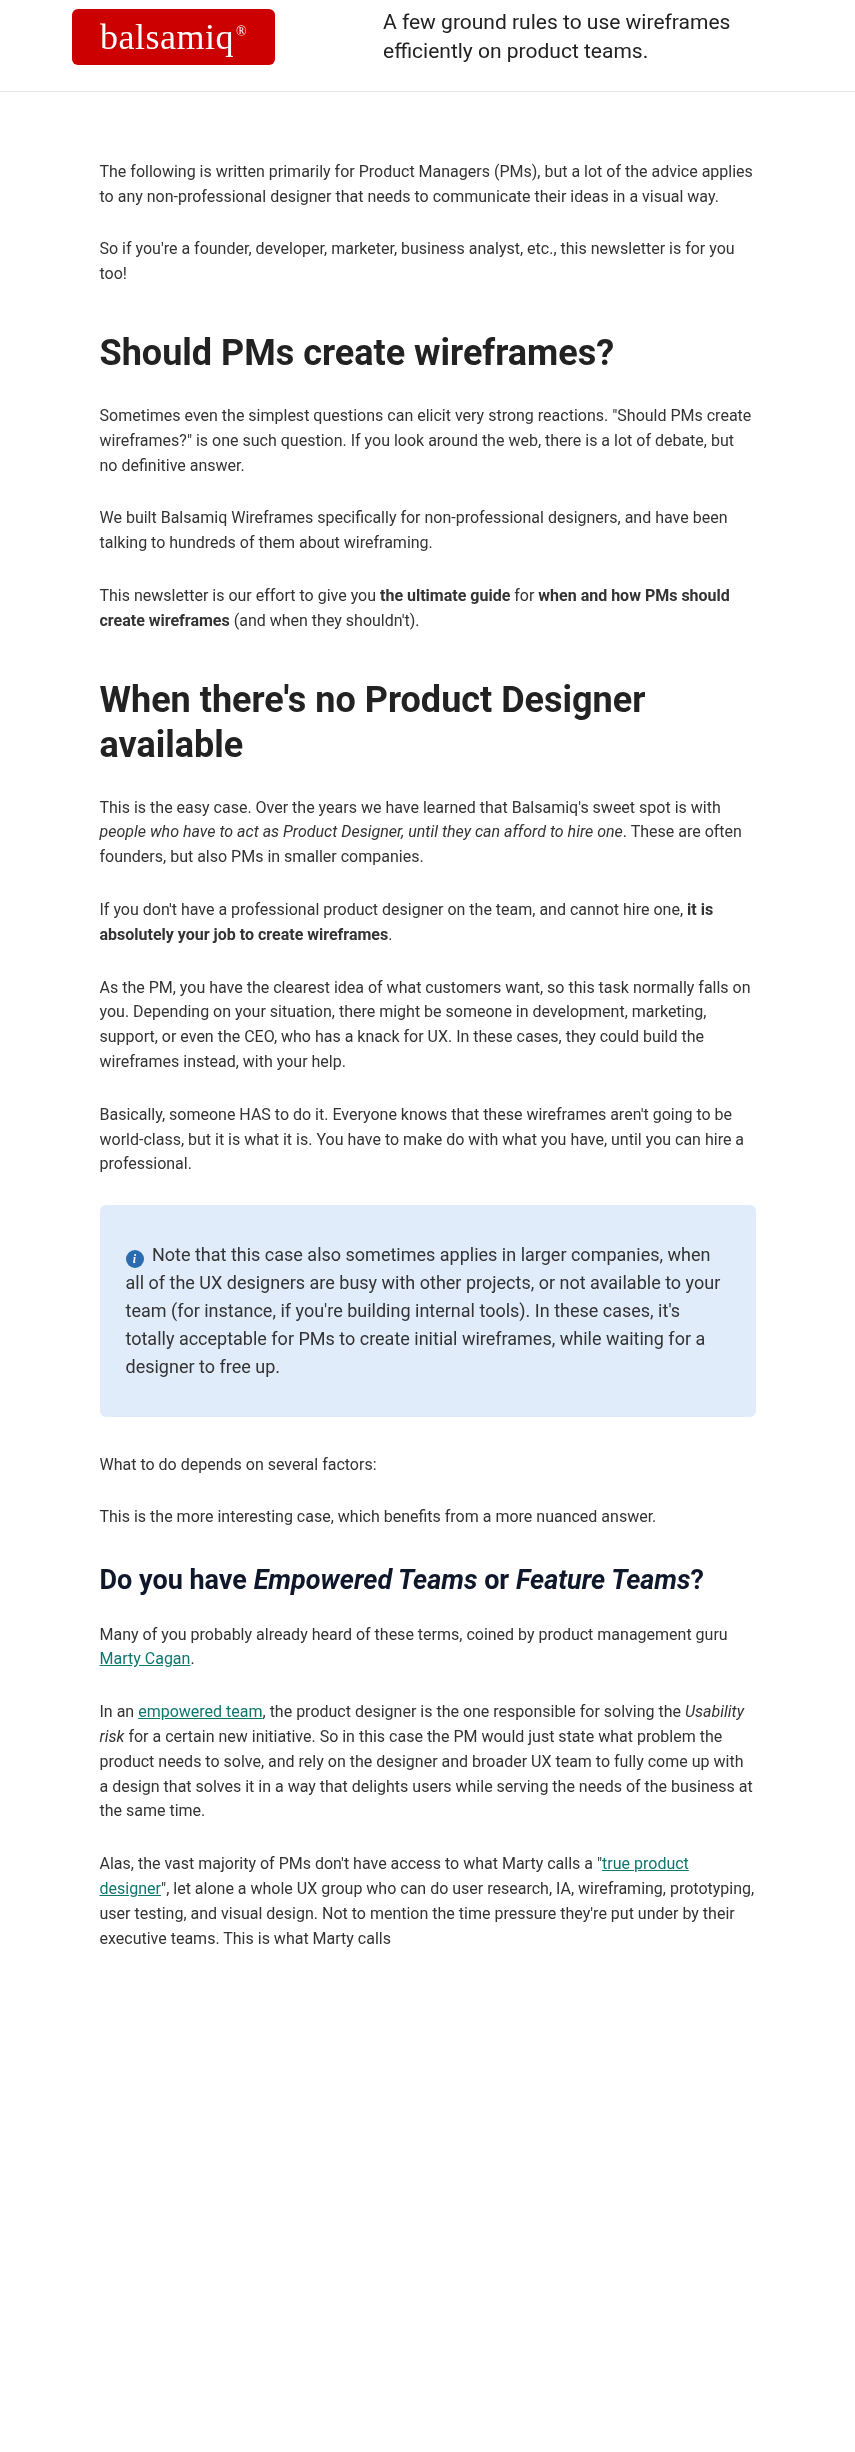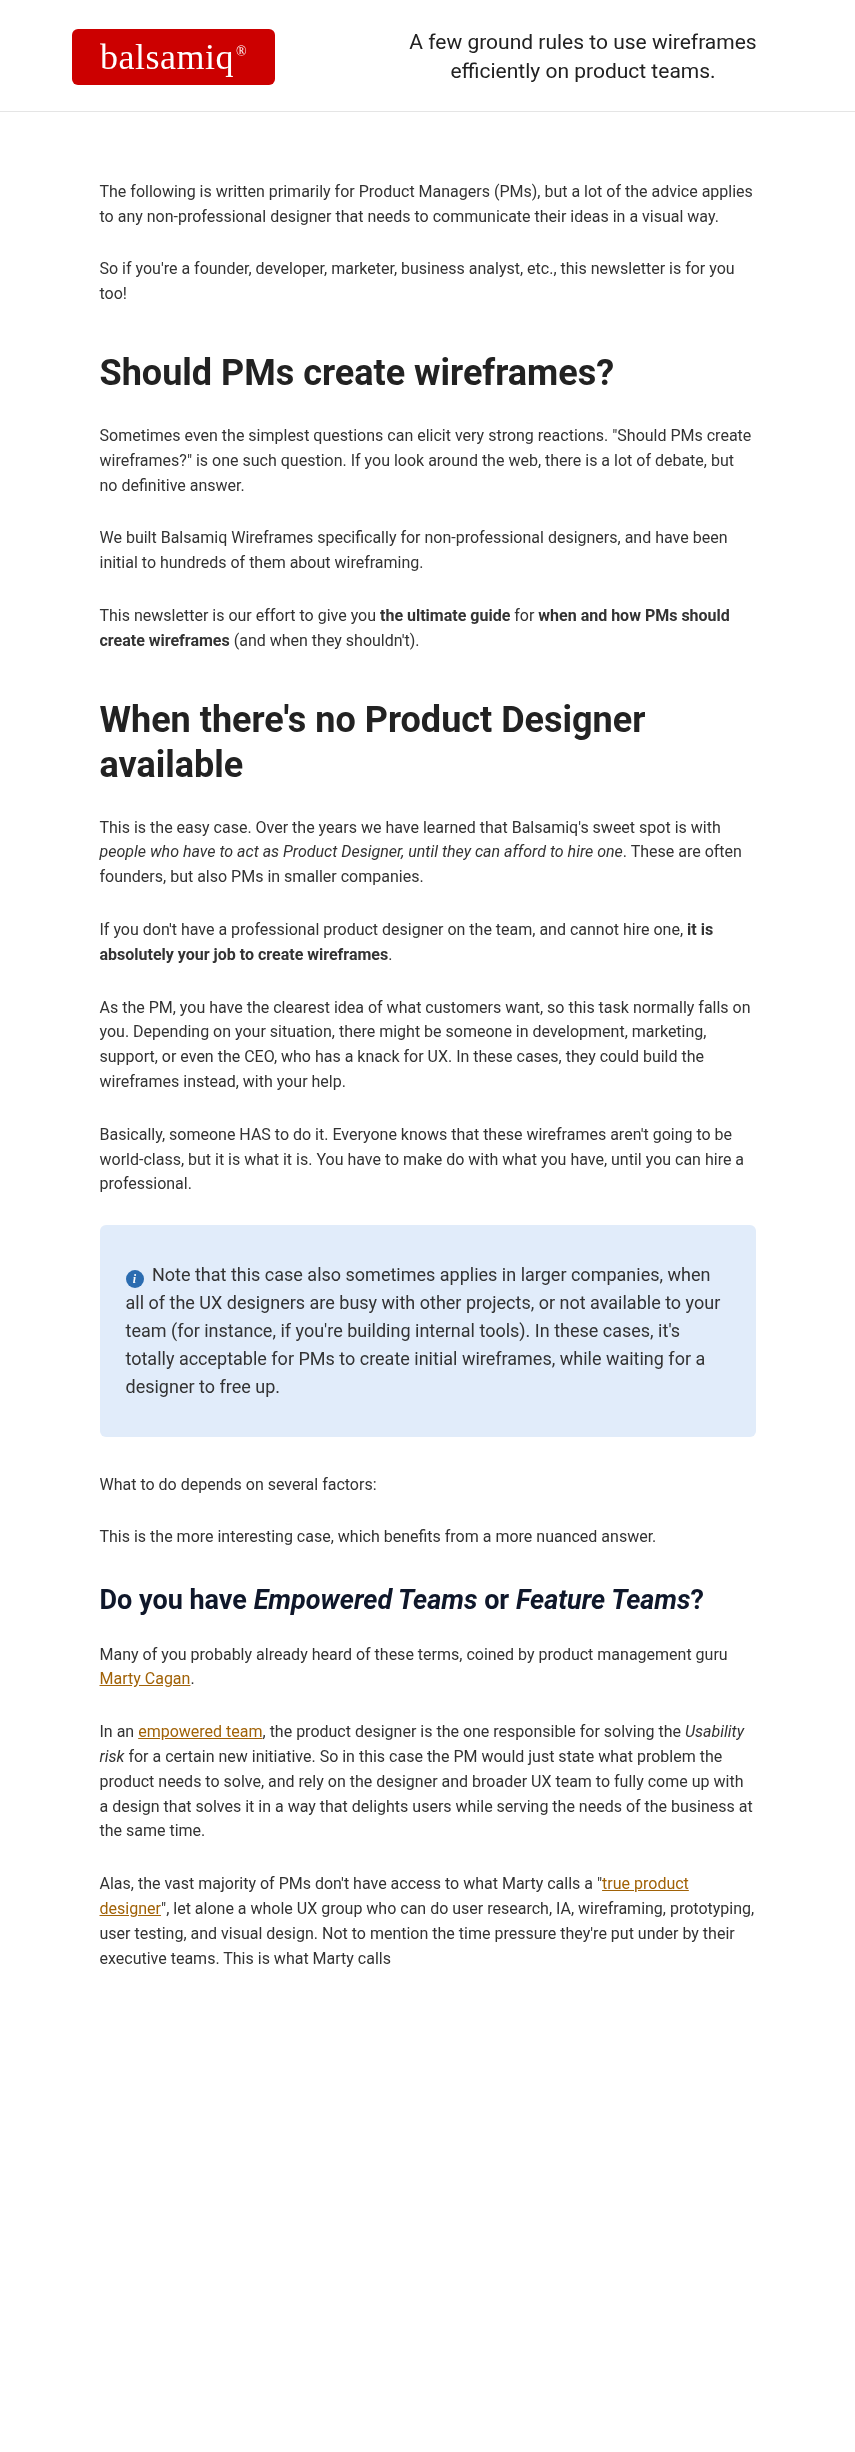--- a/index.html
+++ b/index.html
@@ -6,38 +6,38 @@
 body {
   font-family: -apple-system, BlinkMacSystemFont, "Segoe UI", Roboto, Helvetica, Arial, sans-serif;
   background: #ffffff;
   color: #333;
   width: 855px;
 }
 .header {
   display: flex;
   align-items: center;
   justify-content: space-between;
-  padding: 28px 72px 24px 72px;
+  padding: 8px 72px 24px 72px;
   border-bottom: 1px solid #e5e5e5;
 }
 .logo {
   background: #cc0000;
   color: #fff;
   font-family: Georgia, "Times New Roman", serif;
   font-size: 36px;
   font-weight: 400;
   letter-spacing: 0.5px;
   padding: 10px 28px;
   border-radius: 6px;
   display: inline-block;
   line-height: 1;
 }
 .logo sup { font-size: 14px; vertical-align: super; margin-left: 2px; }
 .tagline {
-  text-align: center;
+  text-align: left;
   font-size: 21px;
   color: #222;
   max-width: 400px;
   line-height: 1.4;
 }
 .content {
   max-width: 720px;
   margin: 0 auto;
   padding: 68px 32px 40px 32px;
 }
@@ -84,42 +84,42 @@
   color: #fff;
   border-radius: 50%;
   font-size: 12px;
   font-weight: 700;
   vertical-align: -2px;
   margin-right: 4px;
   font-style: italic;
   font-family: Georgia, serif;
 }
 a.link {
-  color: #a16207;
+  color: #0f766e;
   text-decoration: underline;
 }
 </style>
 </head>
 <body>
 
 <div class="header">
   <div class="logo">
     <span>balsamiq</span><sup>®</sup>
   </div>
   <div class="tagline">A few ground rules to use wireframes efficiently on product teams.</div>
 </div>
 
 <div class="content">
 
   <p>The following is written primarily for Product Managers (PMs), but a lot of the advice applies to any non-professional designer that needs to communicate their ideas in a visual way.</p>
   <p>So if you're a founder, developer, marketer, business analyst, etc., this newsletter is for you too!</p>
 
   <h2>Should PMs create wireframes?</h2>
   <p>Sometimes even the simplest questions can elicit very strong reactions. "Should PMs create wireframes?" is one such question. If you look around the web, there is a lot of debate, but no definitive answer.</p>
-  <p>We built Balsamiq Wireframes specifically for non-professional designers, and have been initial to hundreds of them about wireframing.</p>
+  <p>We built Balsamiq Wireframes specifically for non-professional designers, and have been talking to hundreds of them about wireframing.</p>
   <p>
     <span>This newsletter is our effort to give you </span><strong>the ultimate guide</strong><span> for </span><strong>when and how PMs should create wireframes</strong><span> (and when they shouldn't).</span>
   </p>
 
   <h2>When there's no Product Designer available</h2>
   <p>
     <span>This is the easy case. Over the years we have learned that Balsamiq's sweet spot is with </span><em>people who have to act as Product Designer, until they can afford to hire one</em><span>. These are often founders, but also PMs in smaller companies.</span>
   </p>
   <p>
     <span>If you don't have a professional product designer on the team, and cannot hire one, </span><strong>it is absolutely your job to create wireframes</strong><span>.</span>

